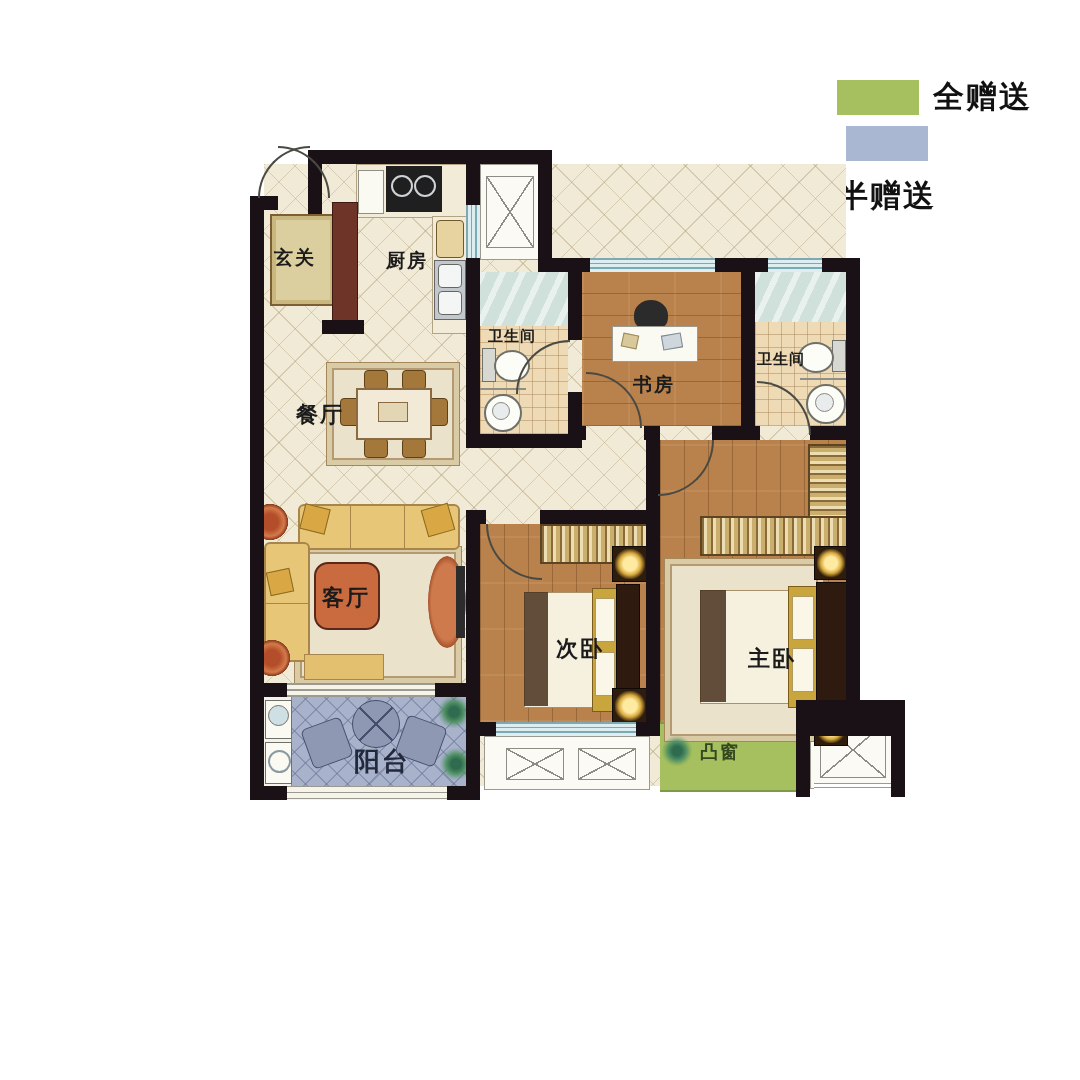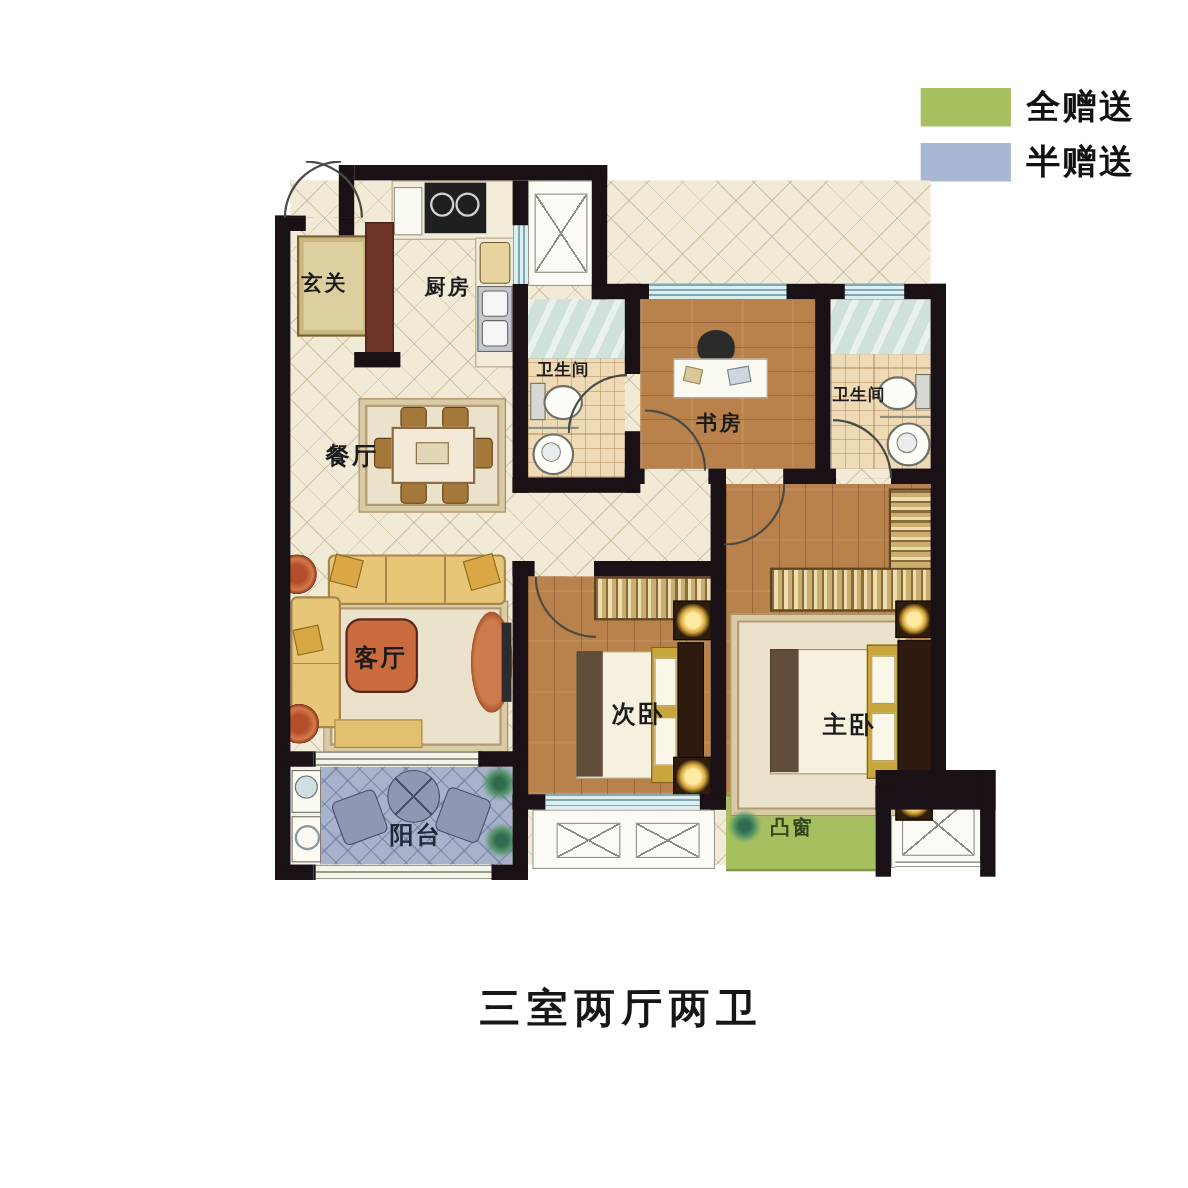--- a/index.html
+++ b/index.html
@@ -75,21 +75,21 @@
 </style>
 </head>
 <body>
 
 <div class="canvas">
 
   <div class="legend-row" style="left:837px;top:76px;">
     <div class="legend-swatch" style="background-color: rgb(166, 191, 95);"></div>
     <div class="legend-label">全赠送</div>
   </div>
-  <div class="legend-row" style="left:837px;top:126px;">
+  <div class="legend-row" style="left:837px;top:126px;flex-direction:column;">
     <div class="legend-swatch" style="background-color: rgb(169, 183, 211);"></div>
     <div class="legend-label">半赠送</div>
   </div>
 
   <div class="abs lat" style="left:264px;top:164px;width:582px;height:622px;z-index:1;"></div>
   <div class="abs shower" style="left:480px;top:272px;width:88px;height:54px;z-index:10;"></div>
   <div class="abs tile" style="left:480px;top:326px;width:88px;height:108px;z-index:10;"></div>
   <div class="abs woodh" style="left:582px;top:272px;width:159px;height:154px;z-index:10;"></div>
   <div class="abs shower" style="left:755px;top:272px;width:91px;height:50px;z-index:10;"></div>
   <div class="abs tile" style="left:755px;top:322px;width:91px;height:104px;z-index:10;"></div>
@@ -251,20 +251,19 @@
 
   <div class="rlabel" style="left:274px;top:245px;font-size:19px;">玄关</div>
   <div class="rlabel" style="left:386px;top:248px;font-size:19px;">厨房</div>
   <div class="rlabel" style="left:296px;top:400px;font-size:22px;">餐厅</div>
   <div class="rlabel" style="left:322px;top:583px;font-size:22px;">客厅</div>
   <div class="rlabel" style="left:488px;top:327px;font-size:15px;letter-spacing:1px;">卫生间</div>
   <div class="rlabel" style="left:633px;top:372px;font-size:19px;">书房</div>
   <div class="rlabel" style="left:757px;top:350px;font-size:15px;letter-spacing:1px;">卫生间</div>
   <div class="rlabel" style="left:556px;top:634px;font-size:22px;">次卧</div>
   <div class="rlabel" style="left:748px;top:644px;font-size:22px;">主卧</div>
-  <div class="rlabel" style="left:354px;top:744px;font-size:22px;color:#22293d;">阳台</div>
+  <div class="rlabel" style="left:354px;top:744px;font-size:26px;color:#22293d;">阳台</div>
   <div class="rlabel" style="left:700px;top:740px;font-size:18px;color:#33481f;">凸窗</div>
 
   <div class="titleblock">
-    <div class="title-line1">三室两厅两卫</div>
   </div>
 
 </div>
 
 </body></html>

